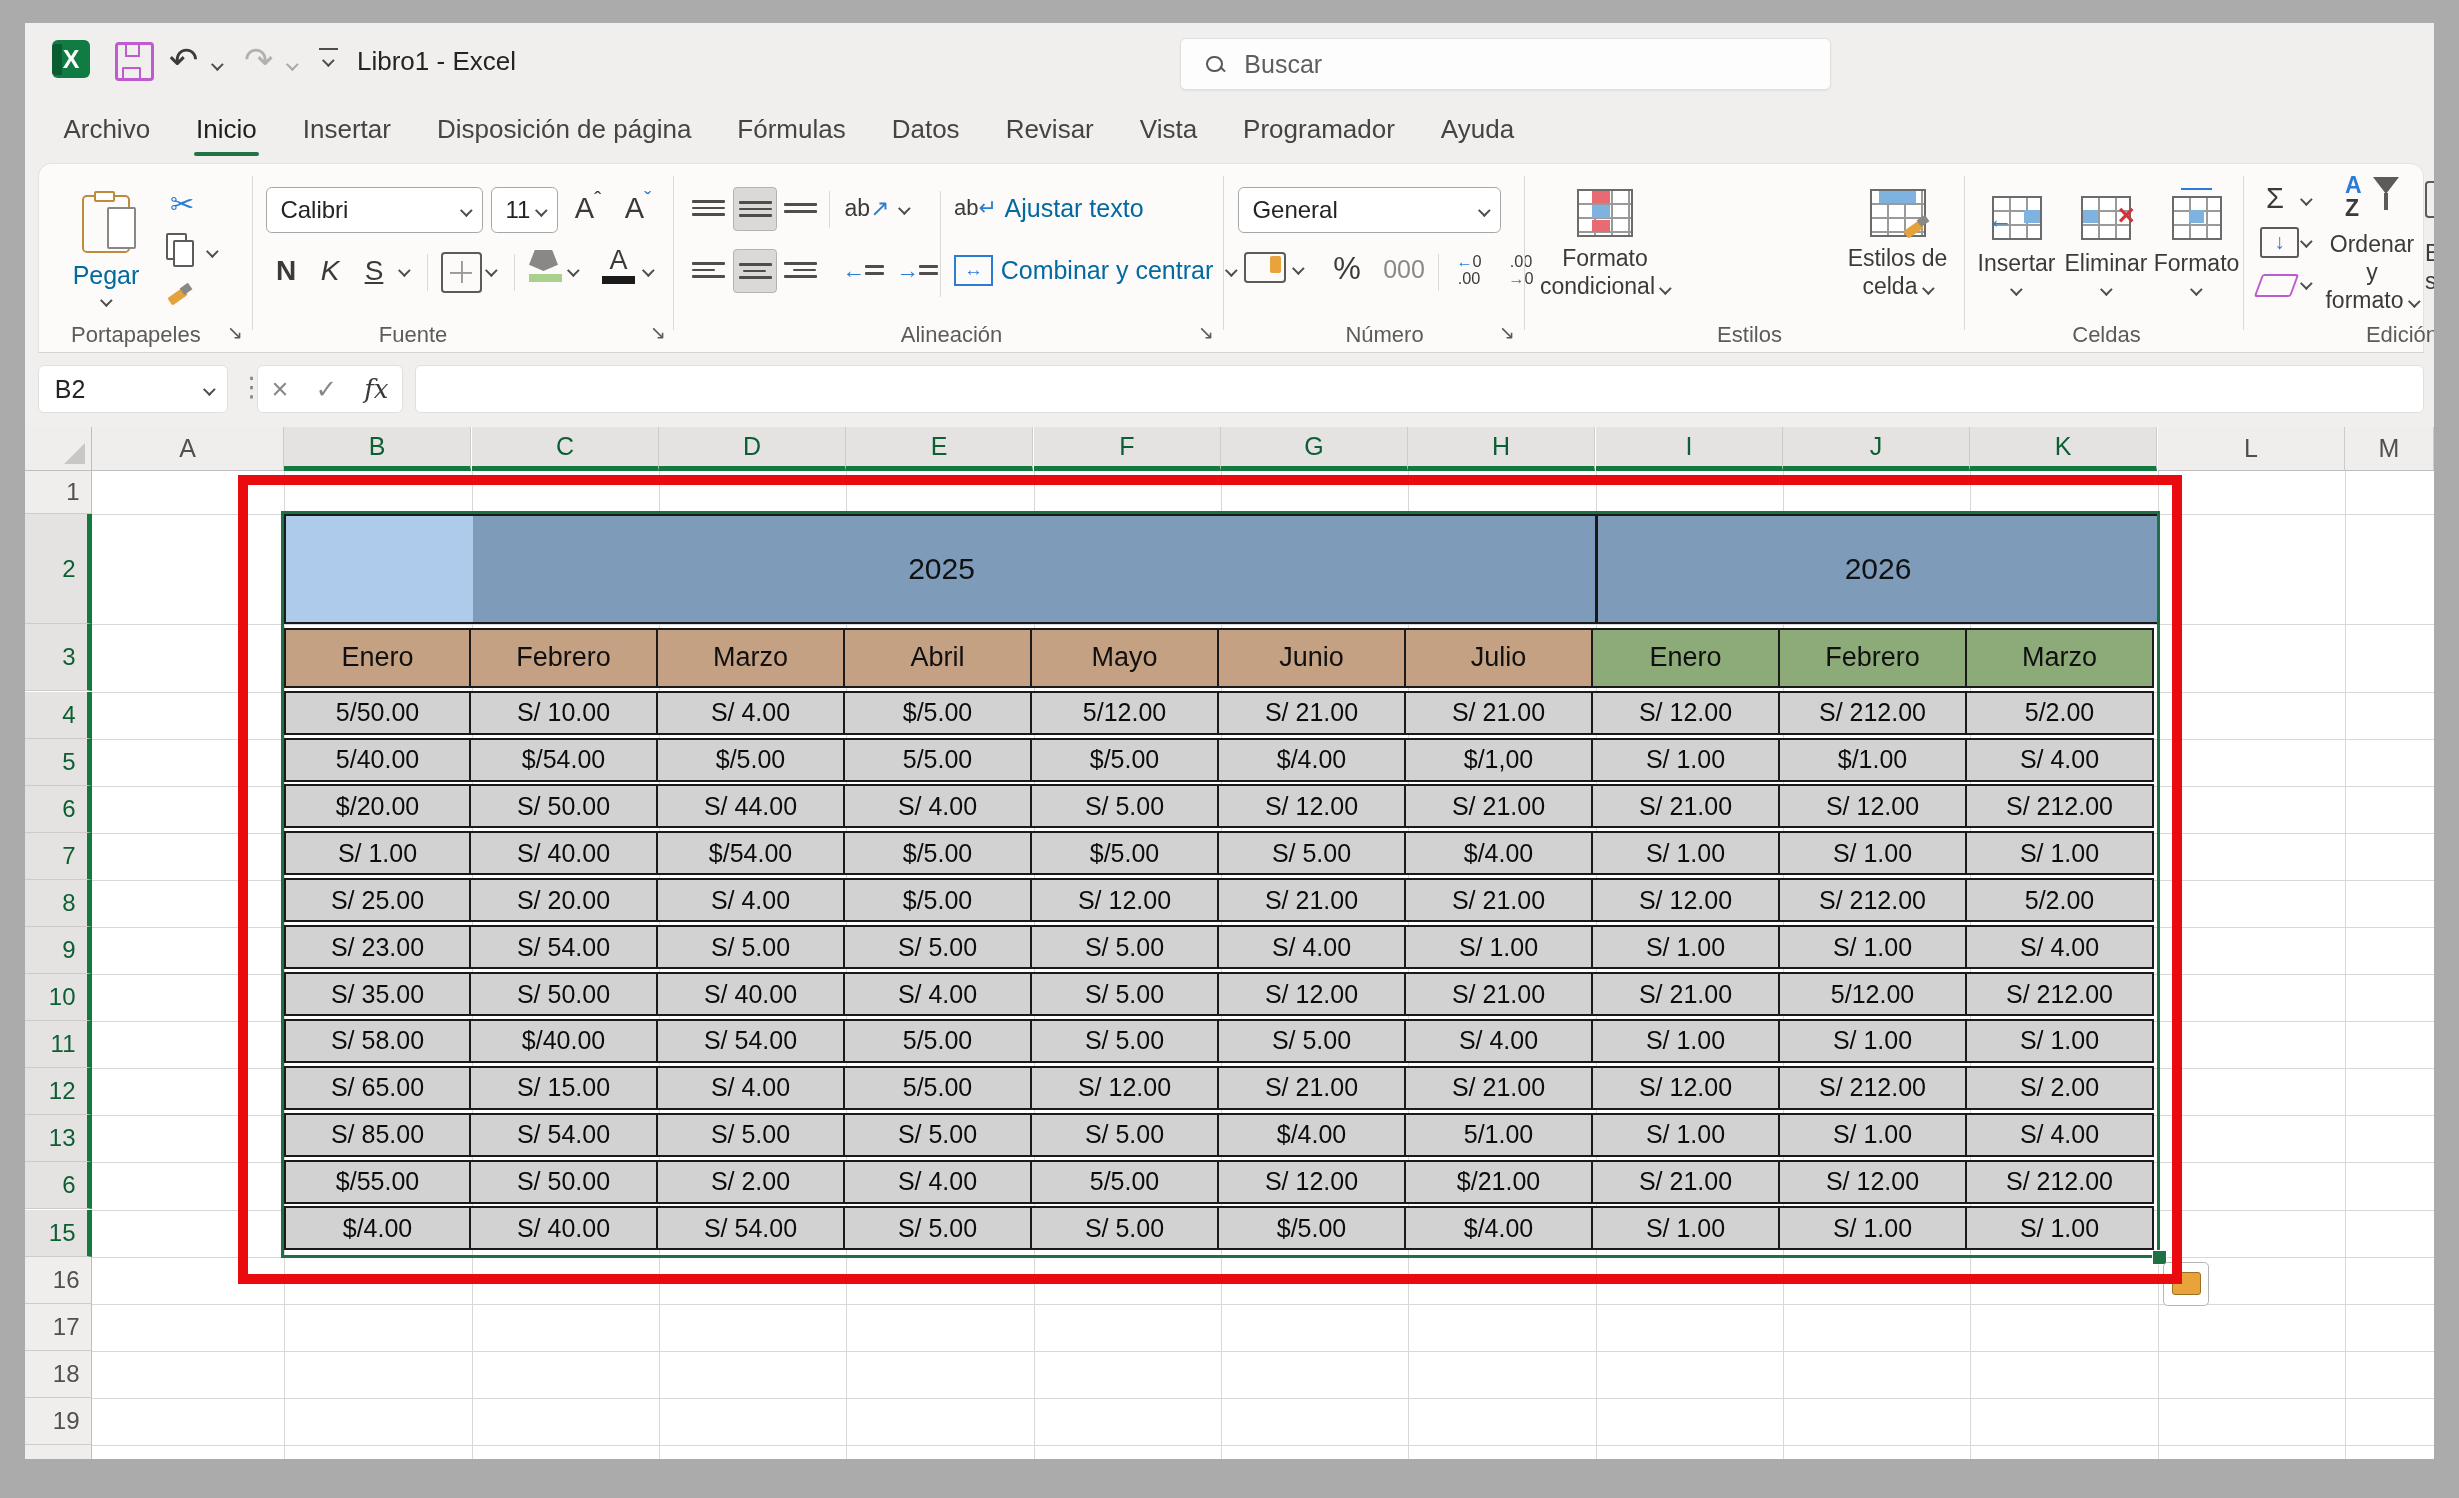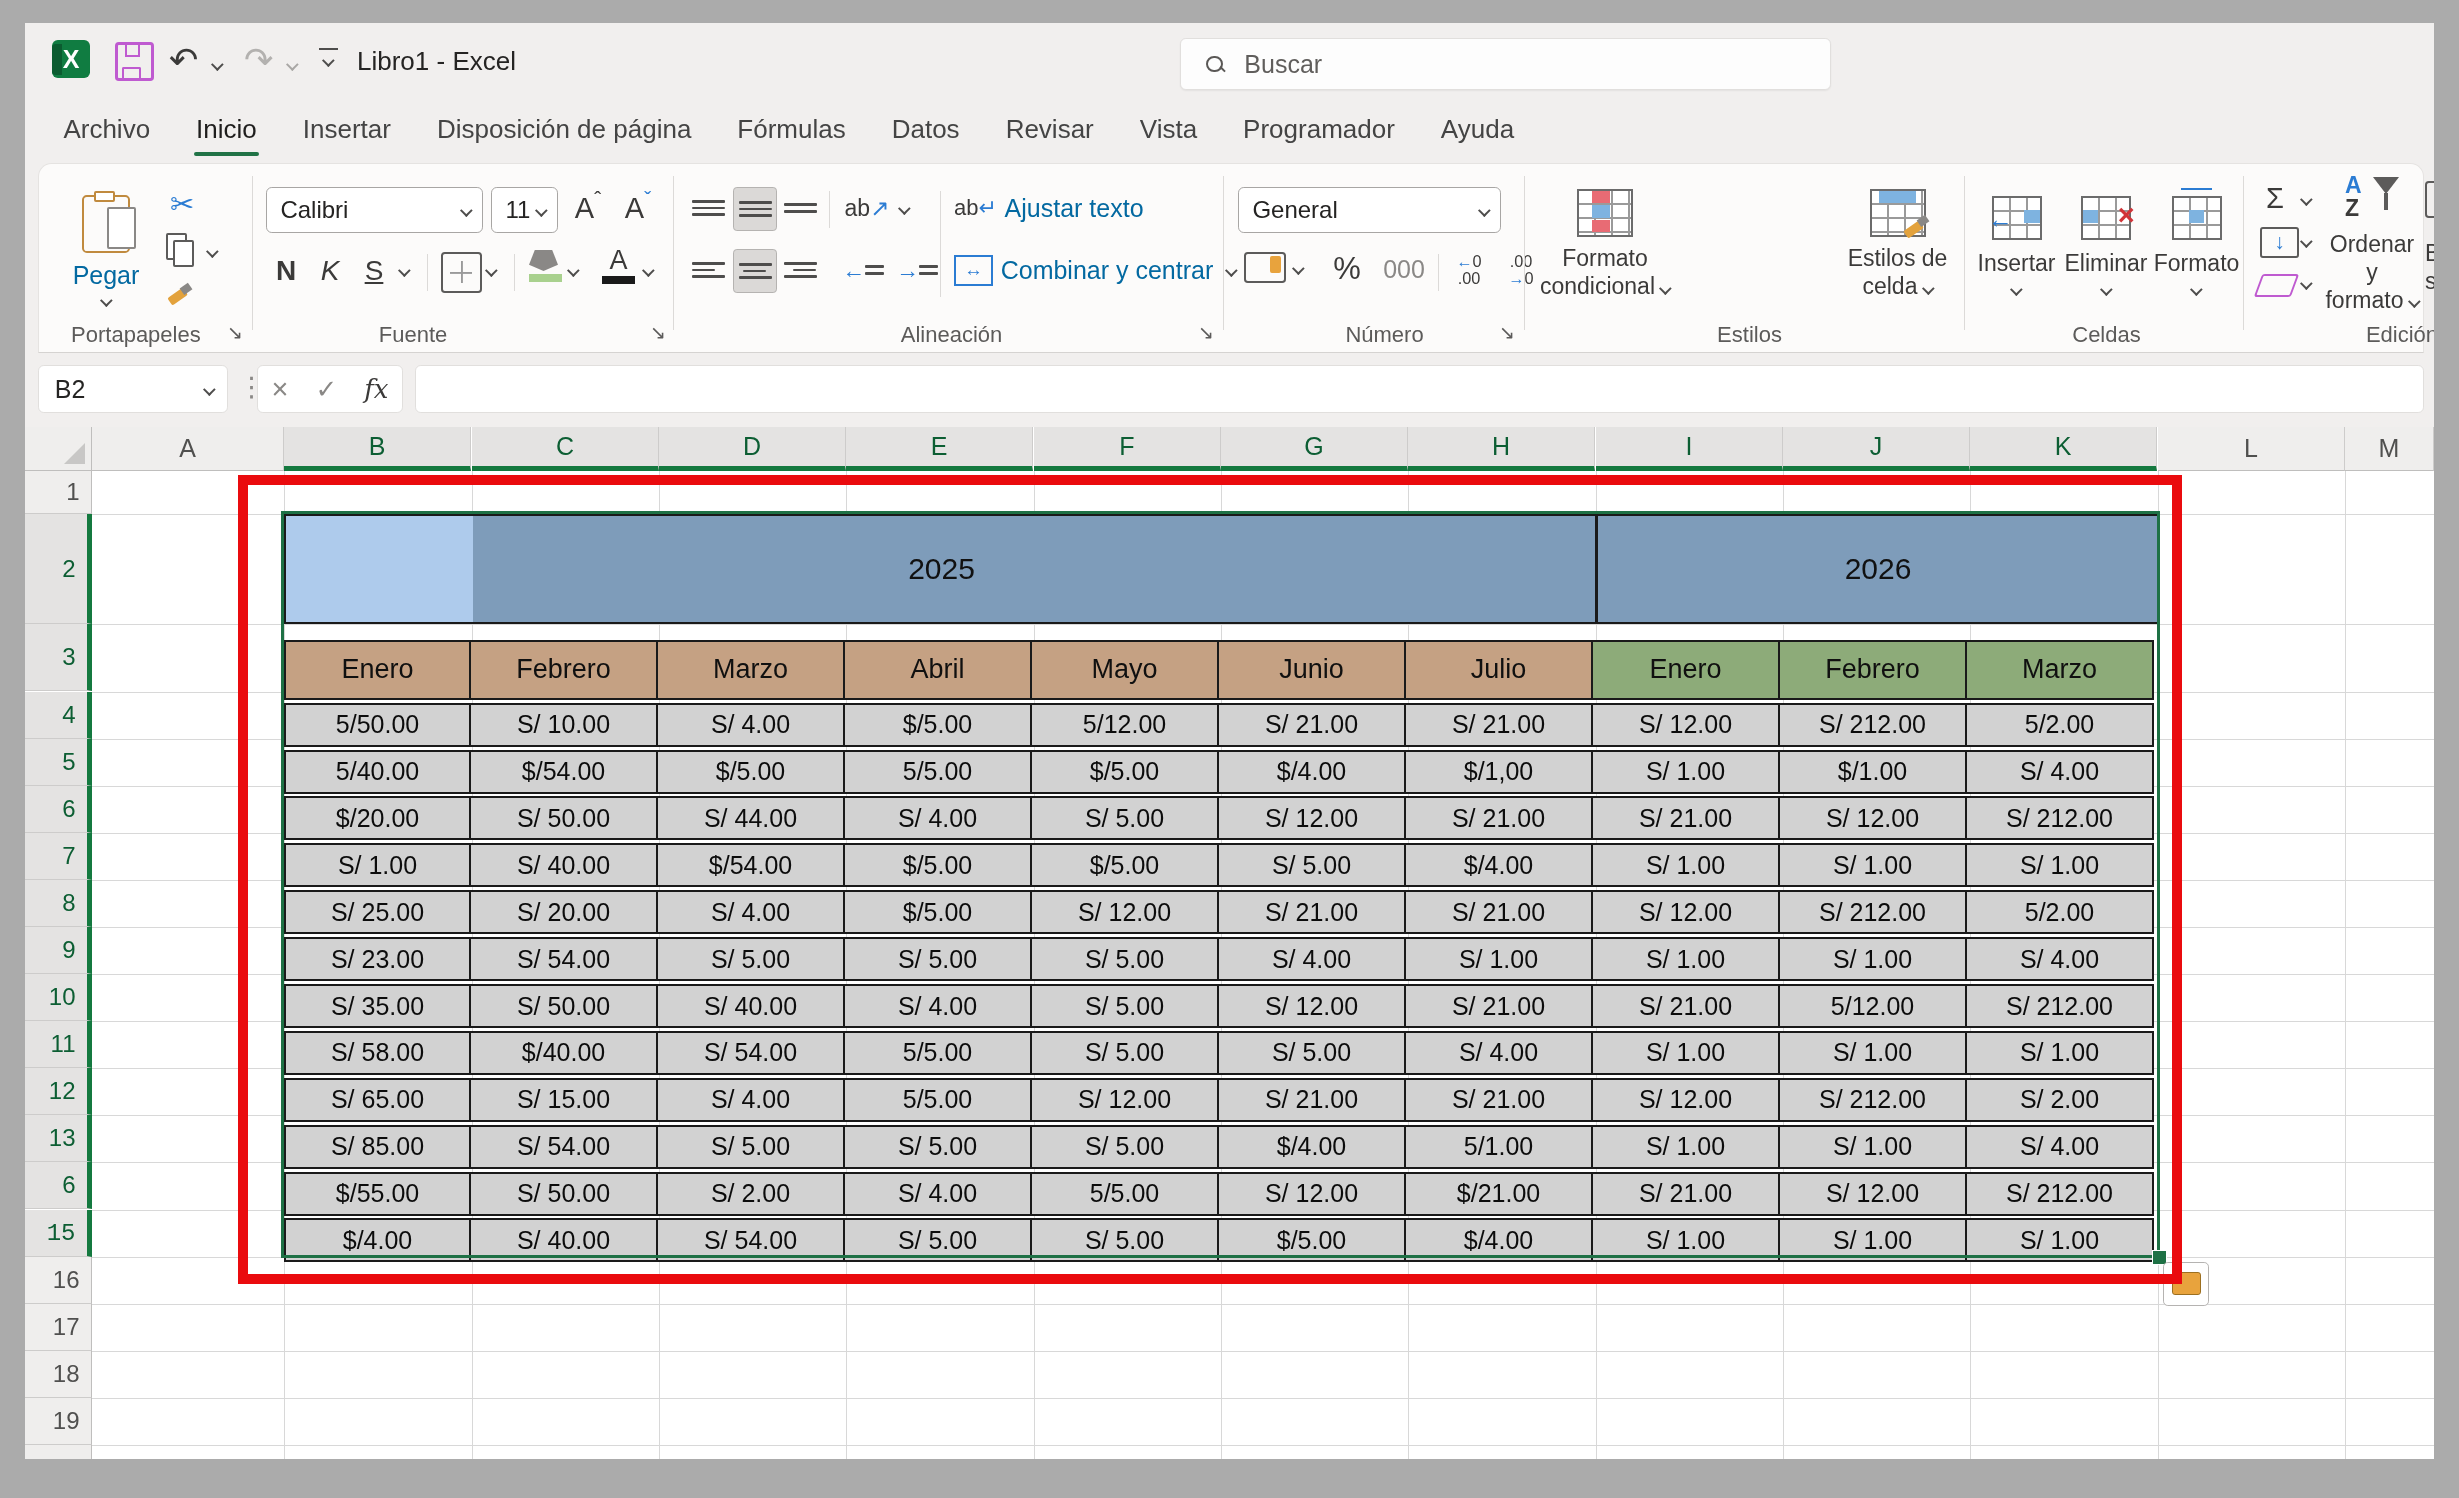--- a/index.html
+++ b/index.html
@@ -75,21 +75,21 @@
   .vline{position:absolute;width:1px;background:#D8D8D8;z-index:1;}
   .hline{position:absolute;height:1px;background:#D8D8D8;z-index:1;}
   
   .dtable{position:absolute;left:284px;top:514px;width:1873px;z-index:2;}
   .yearrow{position:relative;height:110px;border:2.9px solid #1a1a1a;box-sizing:border-box;}
   .yr-main{position:absolute;left:0;top:0;height:100%;background:var(--yearblue);}
   .yr-active{position:absolute;left:0;top:0;height:100%;background:var(--activeblue);}
   .yr-label{position:absolute;top:0;height:100%;display:flex;align-items:center;justify-content:center;font-size:30px;color:#111;}
   .yr-div{position:absolute;top:0;height:100%;width:2.9px;background:#1a1a1a;}
   .monthrow{display:flex;margin-top:3.8px;}
-  .mcell{width:187px;height:60px;box-sizing:border-box;border:2.4px solid #1a1a1a;border-left:none;display:flex;align-items:center;justify-content:center;font-size:27px;color:#101010;margin-top:12px;}
+  .mcell{width:187px;height:60px;box-sizing:border-box;border:2.4px solid #1a1a1a;border-left:none;display:flex;align-items:center;justify-content:center;font-size:27px;color:#101010;}
   .mcell:first-child{border-left:2.4px solid #1a1a1a;}
   .mcell.tan{background:var(--tan);}
   .mcell.grn{background:var(--mgreen);}
   .drow{display:flex;margin-top:2.9px;}
   .dcell{width:187px;height:44px;box-sizing:border-box;border:2.4px solid #1a1a1a;border-left:none;background:var(--cellgray);display:flex;align-items:center;justify-content:center;font-size:25px;color:#0c0c0c;}
   .dcell:first-child{border-left:2.4px solid #1a1a1a;}
   
   .sel-border{position:absolute;left:281px;top:511px;width:1879px;height:747px;border:3.4px solid #1E7145;box-sizing:border-box;z-index:4;pointer-events:none;}
   .fill-handle{position:absolute;left:2152px;top:1250px;width:12.5px;height:12.5px;background:#1E7145;border:1.9px solid #fff;z-index:5;}
   .autofill{position:absolute;left:2163px;top:1262px;width:44px;height:42px;background:#fff;border:1.4px solid #B5B3B1;border-radius:4.8px;z-index:5;}
@@ -467,21 +467,21 @@
       </div>
       <div class="rowhdr sel" style="top: 1068px; height: 47px;">
         <span>12</span>
       </div>
       <div class="rowhdr sel" style="top: 1115px; height: 47px;">
         <span>13</span>
       </div>
       <div class="rowhdr sel" style="top: 1162px; height: 47px;">
         <span>6</span>
       </div>
-      <div class="rowhdr sel" style="top: 1210px; height: 47px; font-family: Liberation Mono, monospace;">
+      <div class="rowhdr sel" style="top: 1210px; height: 47px;">
         <span>15</span>
       </div>
       <div class="rowhdr" style="top: 1257px; height: 47px;">
         <span>16</span>
       </div>
       <div class="rowhdr" style="top: 1304px; height: 47px;">
         <span>17</span>
       </div>
       <div class="rowhdr" style="top: 1351px; height: 47px;">
         <span>18</span>

